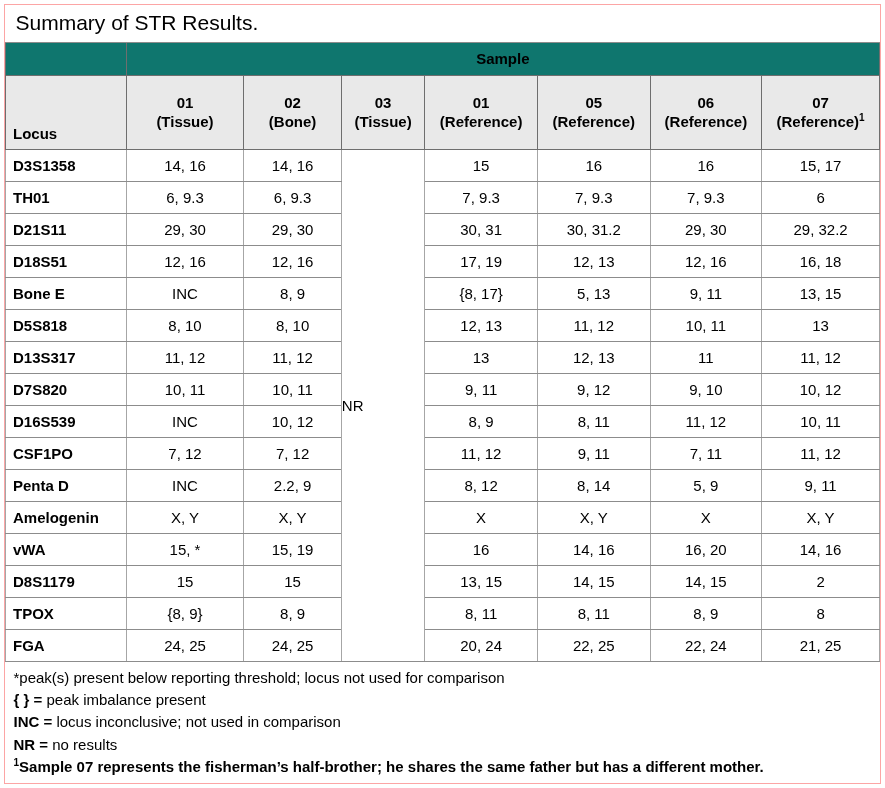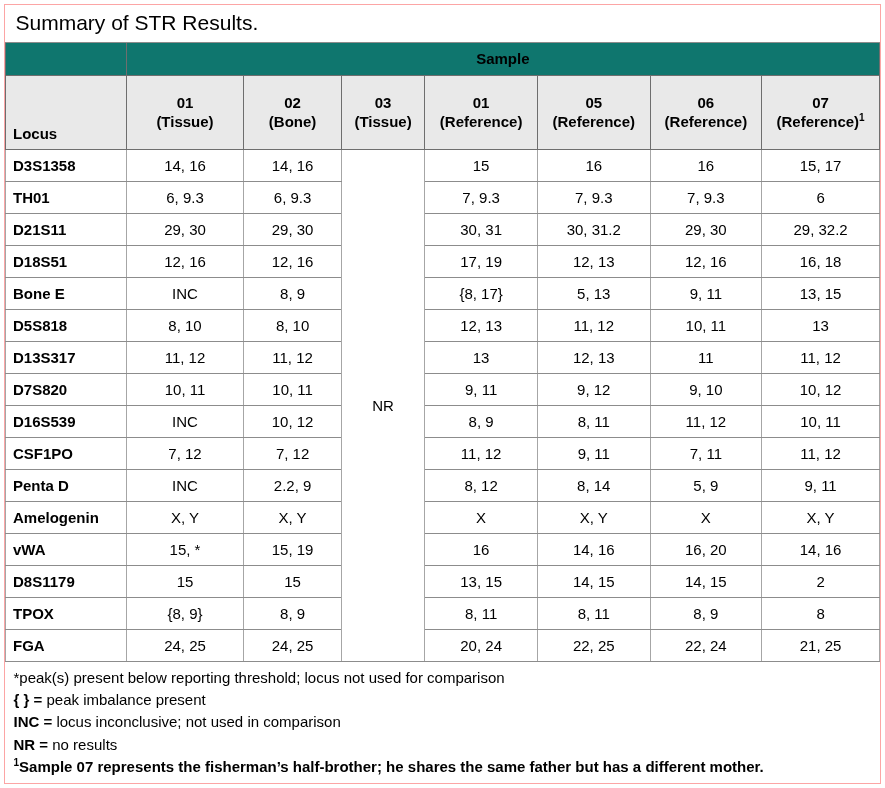--- a/index.html
+++ b/index.html
@@ -72,21 +72,20 @@
     padding-left: 7px;
     height: 32px;
     vertical-align: middle;
   }
   .value-cell {
     text-align: center;
     height: 32px;
     vertical-align: middle;
   }
   .nr-cell {
-    text-align: center;
     vertical-align: middle;
     background: #ffffff;
   }
   .footer-cell {
     border: none;
     border-top: 1px solid #8C8C8C;
     padding: 5px 16px 4px 8px;
     line-height: 22.4px;
     white-space: normal;
     vertical-align: top;

